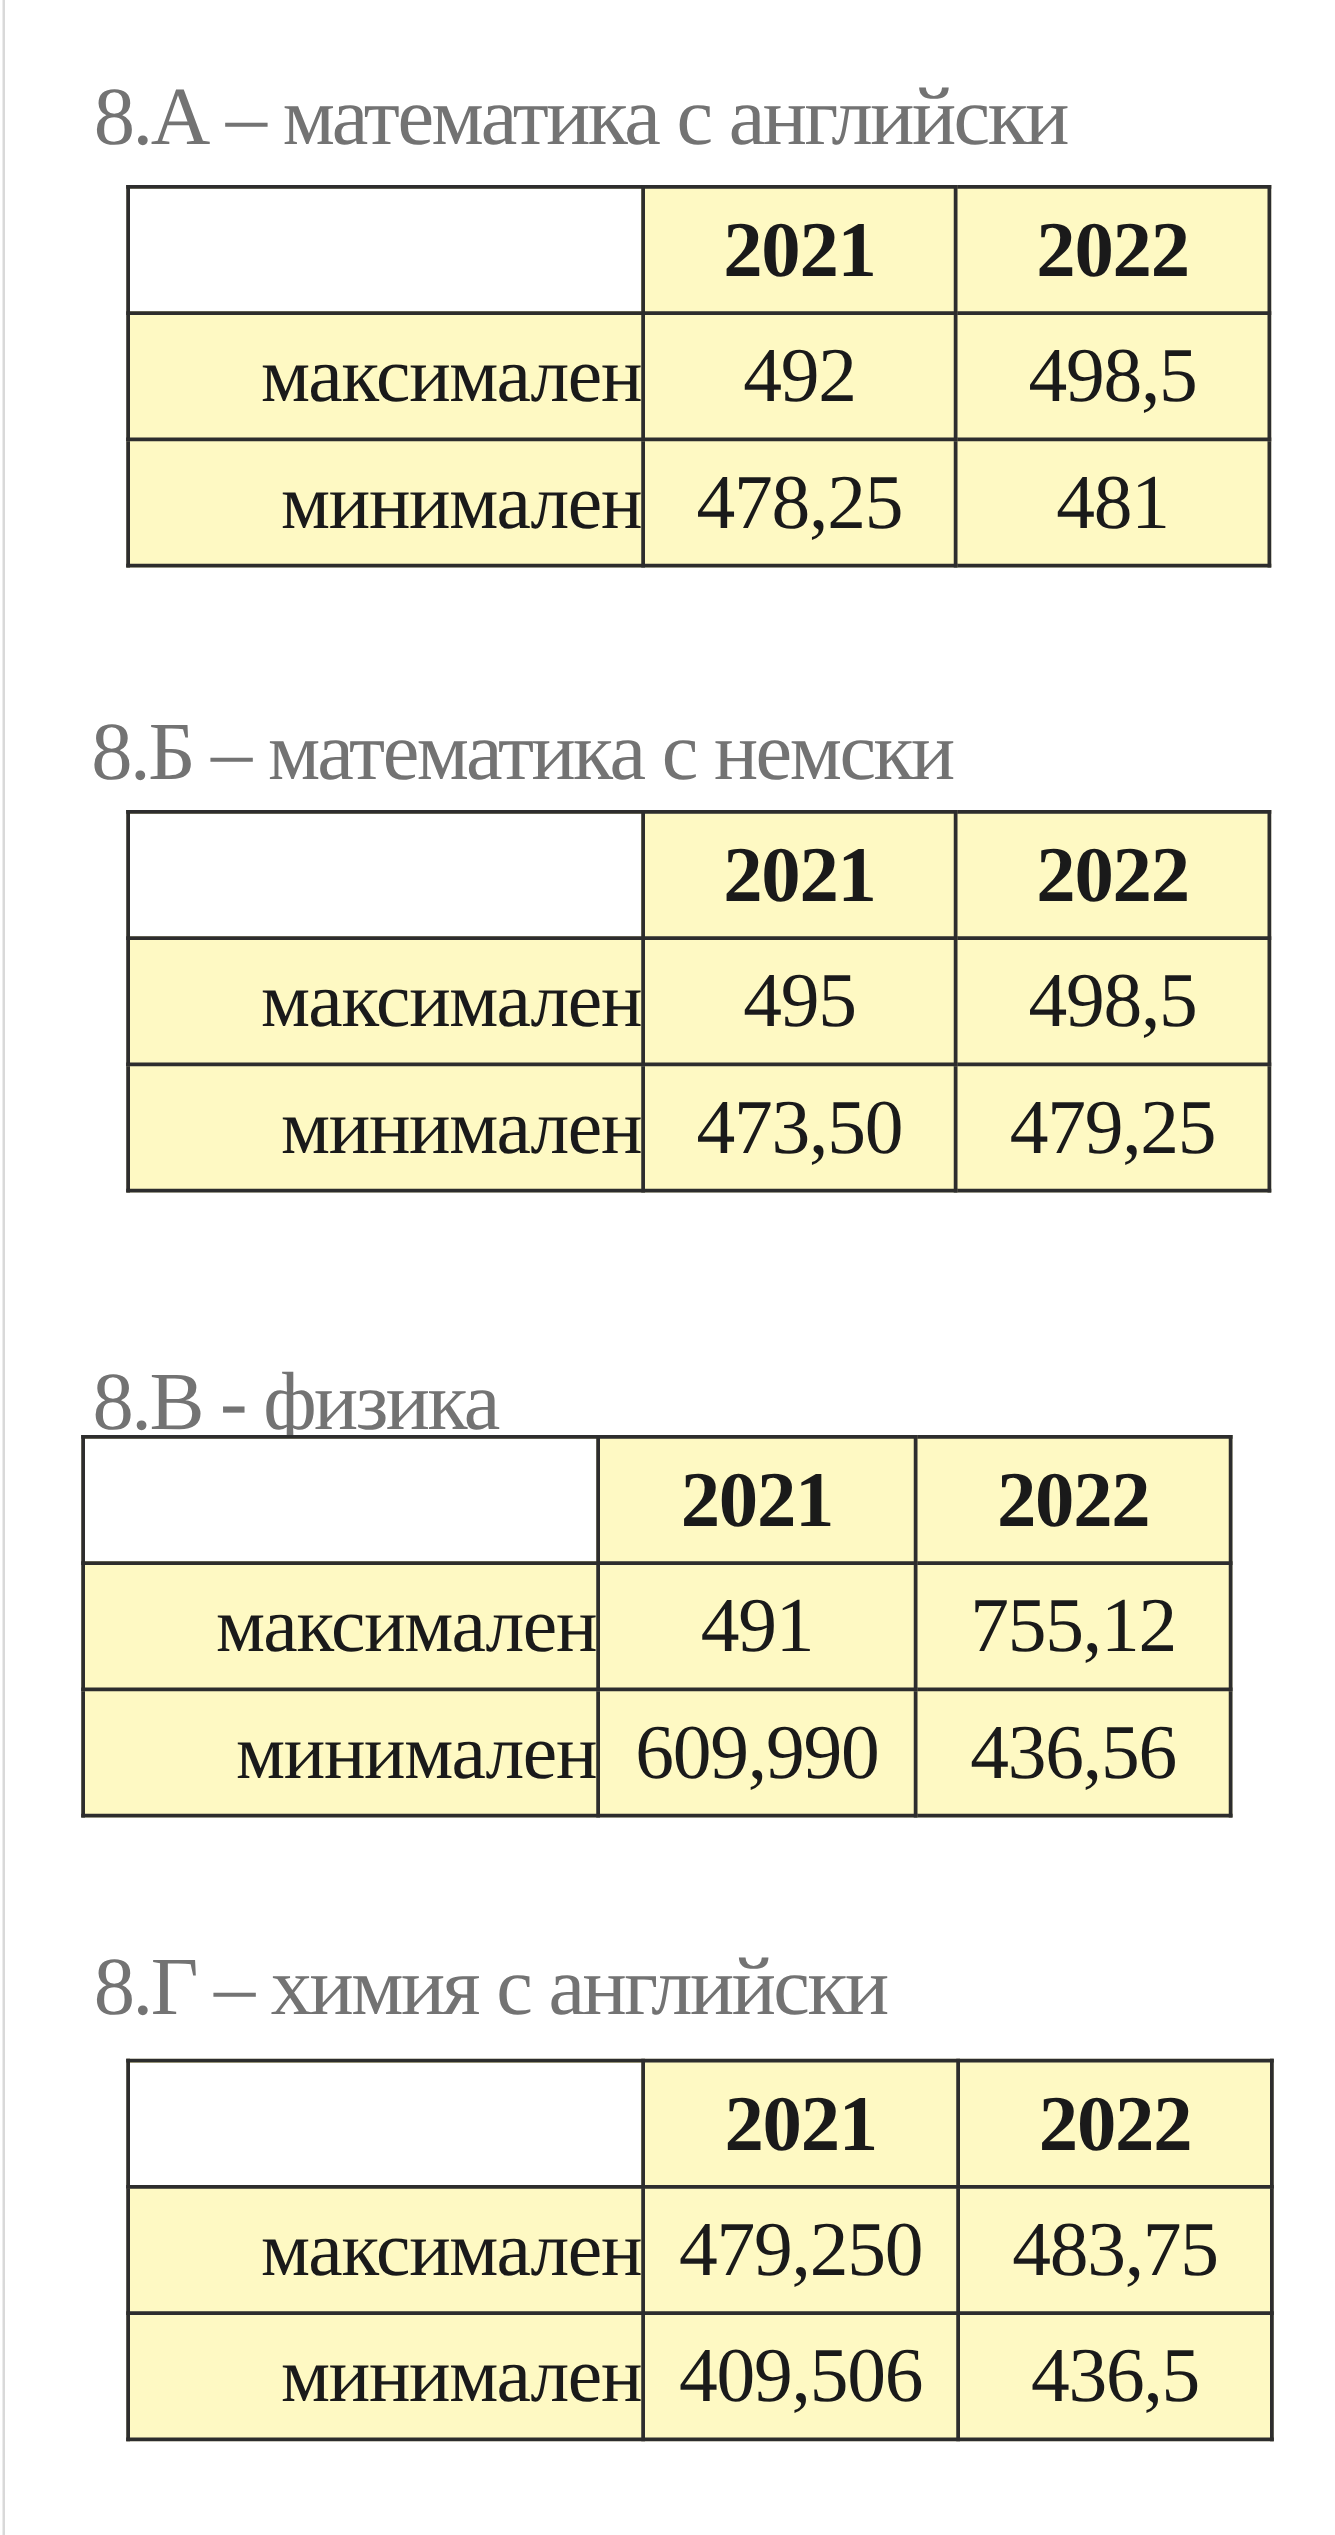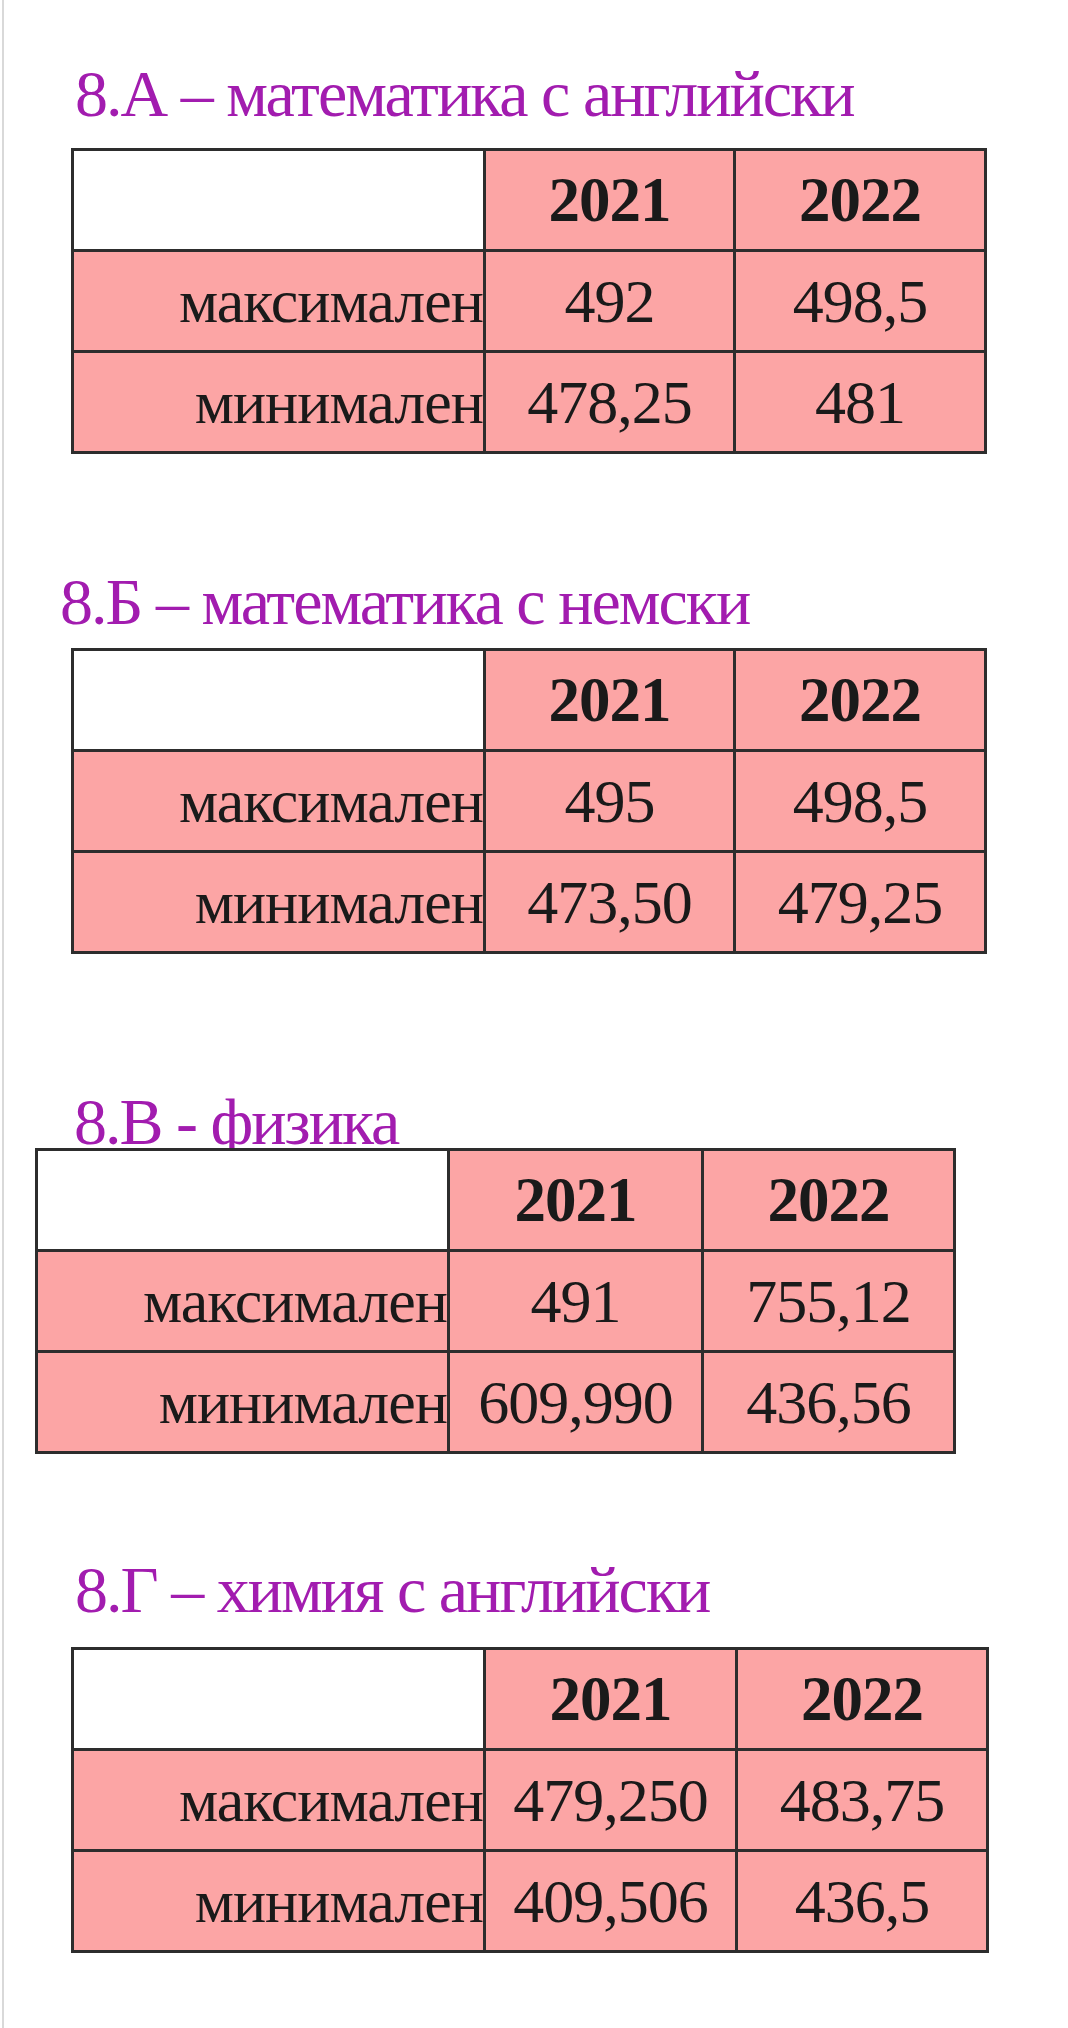--- a/index.html
+++ b/index.html
@@ -22,32 +22,33 @@
     width: 2px;
     height: 2028px;
     background: #d9d9d9;
   }
   .sec-title {
     position: absolute;
     font-size: 66px;
     line-height: 1.15;
     letter-spacing: -2px;
     white-space: nowrap;
-    color: #a21caf;
+    color: #737373;
   }
   .title-1 { top: 56px;   left: 75px; }
-  .title-2 { top: 564px;  left: 60px; }
+  .title-2 { top: 564px;  left: 73px; }
   .title-3 { top: 1084px; left: 74px; }
   .title-4 { top: 1552px; left: 75px; }
 
   table.score-table {
     position: absolute;
     border-collapse: collapse;
     table-layout: fixed;
-    background: #fca5a5;
+    background: #fef9c3;
+    margin-left: 30px;
   }
   .table-1 { top: 148px;  left: 71px; }
   .table-2 { top: 648px;  left: 71px; }
   .table-3 { top: 1148px; left: 35px; }
   .table-4 { top: 1647px; left: 71px; }
 
   table.score-table td, table.score-table th {
     border: 3px solid #2d2d2d;
     height: 98px;
     padding: 0;

